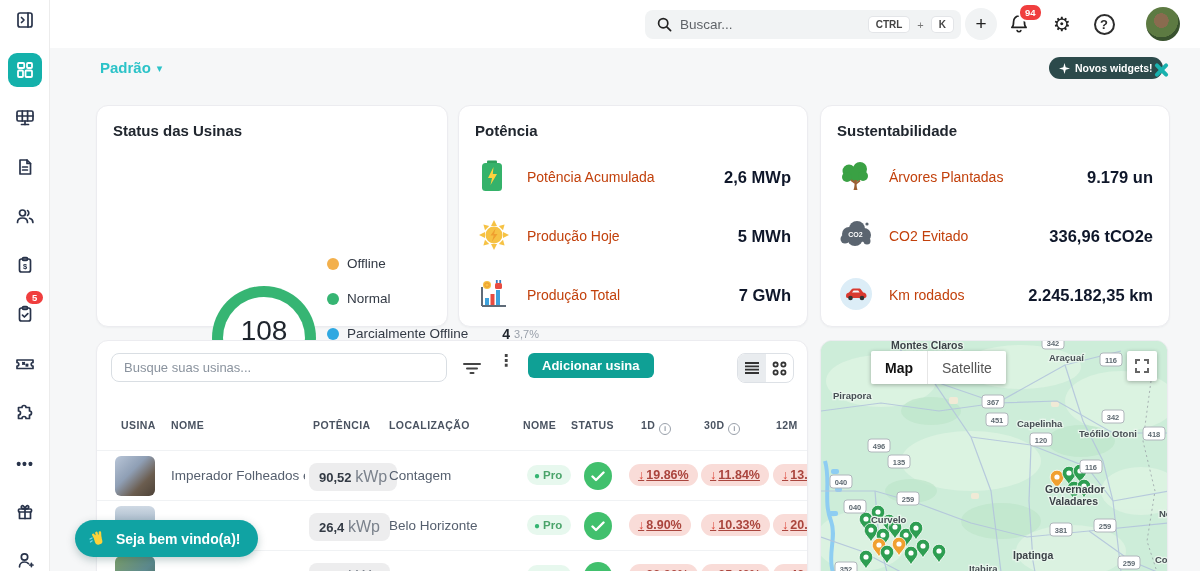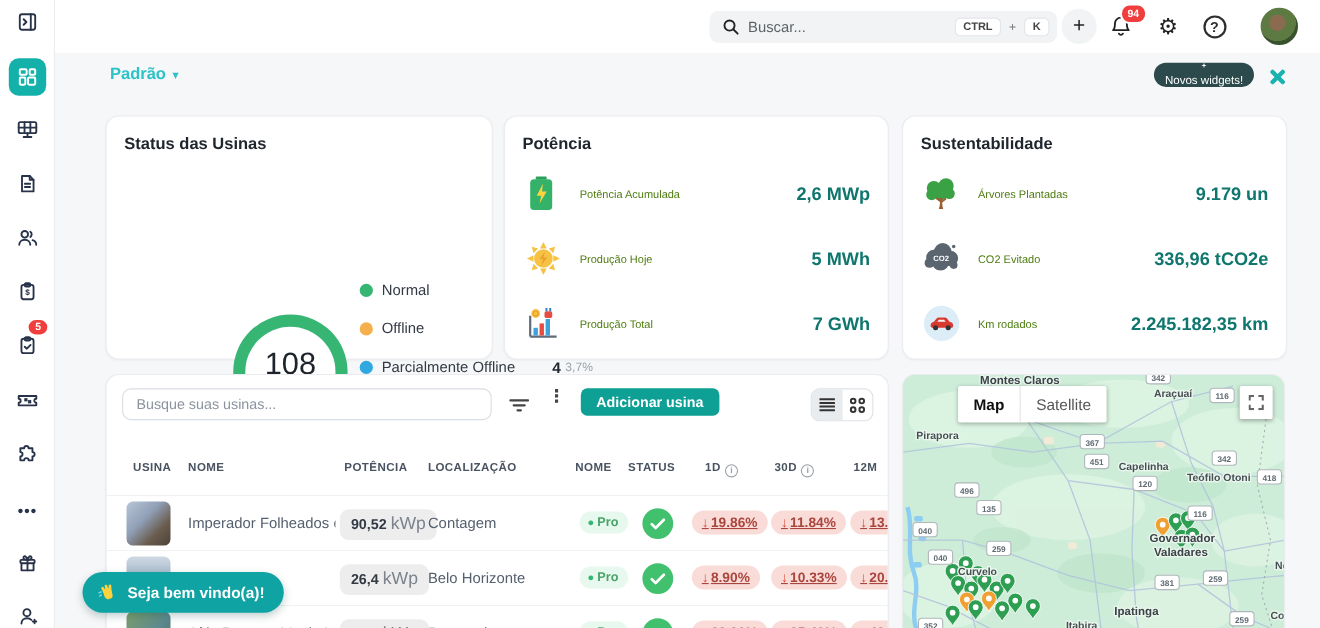--- a/index.html
+++ b/index.html
@@ -34,22 +34,22 @@
   .sb-item.active { background:#14b1ab; color:#fff; }
   .sb-item svg { stroke:currentColor; fill:none; stroke-width:1.7; stroke-linecap:round; stroke-linejoin:round; }
   .sb-badge { position:absolute; top:-8px; left:16px; background:#f03e3e; color:#fff; font-size:9.5px;
     font-weight:bold; border-radius:9px; padding:1px 6px; border:2px solid #fff; }
   .sb-dots { font-size:14px; letter-spacing:1px; color:#28334a; font-weight:bold; }
   
   #layout-select { position:absolute; left:100px; top:59px; color:#2cc3c8; font-size:15px; font-weight:bold;
     cursor:pointer; display:flex; gap:6px; align-items:center; }
   .chev { font-size:11px; transform:translateY(1px); }
   #new-widgets { position:absolute; left:1049px; top:57px; height:22px; background:#2c4a4b; color:#fff;
-    border:none; border-radius:12px; font-size:10.5px; font-weight:normal; padding:0 10px; display:flex;
-    align-items:center; gap:5px; cursor:pointer;flex-direction:column; }
+    border:none; border-radius:12px; font-size:10.5px; font-weight:bold; padding:0 10px; display:flex;
+    align-items:center; gap:5px; cursor:pointer; }
   #customize-btn { position:absolute; left:1150px; top:59px; width:22px; height:22px; cursor:pointer; }
   #customize-btn span { position:absolute; left:3px; top:9px; width:17px; height:4px; border-radius:2px; background:#19b2af; }
   #customize-btn span:first-child { transform:rotate(45deg); }
   #customize-btn span:last-child { transform:rotate(-45deg); }
   
   .card { position:absolute; background:#fff; border:1px solid #ececf0; border-radius:12px;
     box-shadow:0 1px 2px rgba(20,40,60,.04); }
   .card-title { position:absolute; left:16px; top:16px; font-size:15px; font-weight:bold; color:#20262e; }
   #card-status { left:96px; top:105px; width:352px; height:222px; }
   #donut { position:absolute; left:115px; top:180px; width:104px; height:104px; border-radius:50%; }
@@ -60,22 +60,22 @@
   #legend { position:absolute; left:230px; top:140px; width:212px; }
   .lg-row { display:flex; align-items:center; height:35px; }
   .lg-dot { width:12px; height:12px; border-radius:50%; margin-right:8px; flex:0 0 auto; }
   .lg-dot.dotted { background-image:radial-gradient(circle, rgba(255,255,255,.55) 30%, transparent 32%);
     background-size:4px 4px; }
   .lg-label { font-size:13.5px; color:#333a45; flex:1; }
   .lg-val { font-size:14px; font-weight:bold; color:#20262e; margin-right:4px; }
   .lg-pct { font-size:11px; color:#9aa1ab; }
   .metric-row { position:absolute; left:18px; right:16px; height:42px; display:flex; align-items:center; }
   .metric-icon { width:36px; height:36px; margin-right:14px; flex:0 0 auto; }
-  .metric-label { font-size:10px; color:#4d7c0f; flex:1; }
-  .metric-value { font-size:16.5px; font-weight:bold; color:#0f766e;margin-left:44px; }
+  .metric-label { font-size:14px; color:#c2410c; flex:1; }
+  .metric-value { font-size:16.5px; font-weight:bold; color:#0f172a;margin-left:44px; }
   #card-power { left:458px; top:105px; width:350px; height:222px; }
   #card-sustain { left:820px; top:105px; width:350px; height:222px; }
   
   #card-plants { left:96px; top:340px; width:712px; height:300px; overflow:hidden; }
   #plant-search { position:absolute; left:14px; top:12px; width:336px; height:29px; border:1px solid #d9dee3;
     border-radius:8px; font-size:13px; color:#333; padding:0 12px; outline:none; background:#fff; }
   #plant-search::placeholder { color:#8a939e; }
   #filter-btn { position:absolute; left:364px; top:16px; width:22px; height:22px; cursor:pointer; }
   #kebab-btn { position:absolute; left:401px; top:13px; width:14px; height:26px; font-size:16px; font-weight:bold;
     color:#444; text-align:center; cursor:pointer; letter-spacing:0; line-height:13px; }
@@ -265,30 +265,30 @@
 <div class="card" id="card-status">
   <div class="card-title">Status das Usinas</div>
   <div id="donut" style="background: conic-gradient(from 103deg, rgb(240, 148, 140) 0%, rgb(240, 148, 140) 1.9%, rgb(232, 71, 63) 1.9%, rgb(232, 71, 63) 3.8%, rgb(47, 168, 225) 3.8%, rgb(47, 168, 225) 7.5%, rgb(243, 176, 76) 7.5%, rgb(243, 176, 76) 43.6%, rgb(54, 181, 115) 43.6%, rgb(54, 181, 115) 100.1%);">
     <div class="hole">
       <div class="total">108</div>
       <div class="total-label">Usinas</div>
     </div>
   </div>
   <div id="legend">
       <div class="lg-row">
+        <span class="lg-dot" style="background-color:#f3b04c"></span>
+    <span class="lg-label">Offline</span>
+    <span class="lg-val">39</span>
+    <span class="lg-pct">36,1%</span>
+      </div>
+      <div class="lg-row">
         <span class="lg-dot" style="background-color:#36b573"></span>
     <span class="lg-label">Normal</span>
     <span class="lg-val">61</span>
     <span class="lg-pct">56,5%</span>
-      </div>
-      <div class="lg-row">
-        <span class="lg-dot" style="background-color:#f3b04c"></span>
-    <span class="lg-label">Offline</span>
-    <span class="lg-val">39</span>
-    <span class="lg-pct">36,1%</span>
       </div>
       <div class="lg-row">
         <span class="lg-dot" style="background-color:#2fa8e1"></span>
     <span class="lg-label">Parcialmente Offline</span>
     <span class="lg-val">4</span>
     <span class="lg-pct">3,7%</span>
       </div>
       <div class="lg-row">
         <span class="lg-dot" style="background-color:#e8473f"></span>
     <span class="lg-label">Alarme</span>

